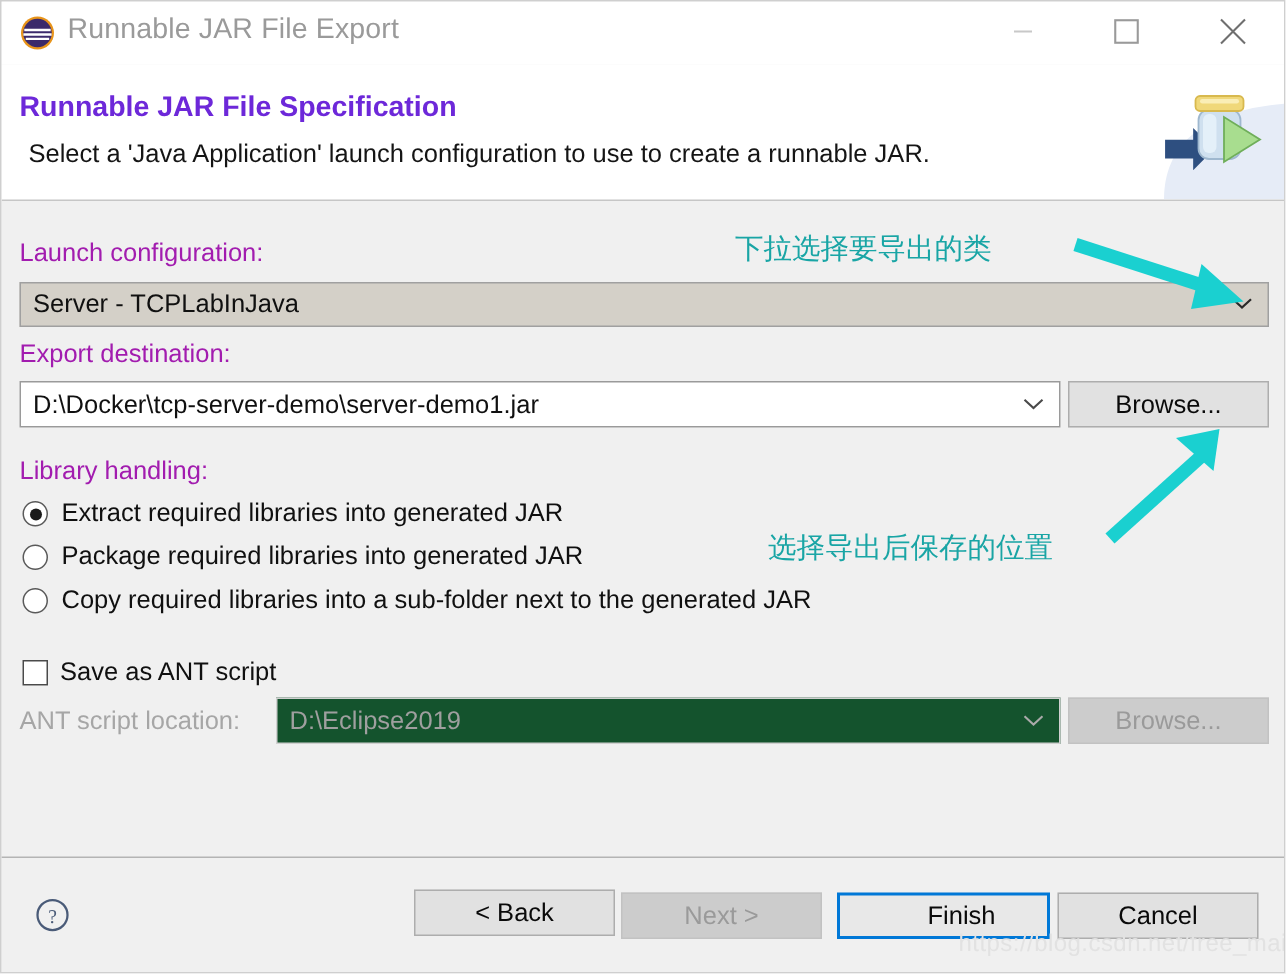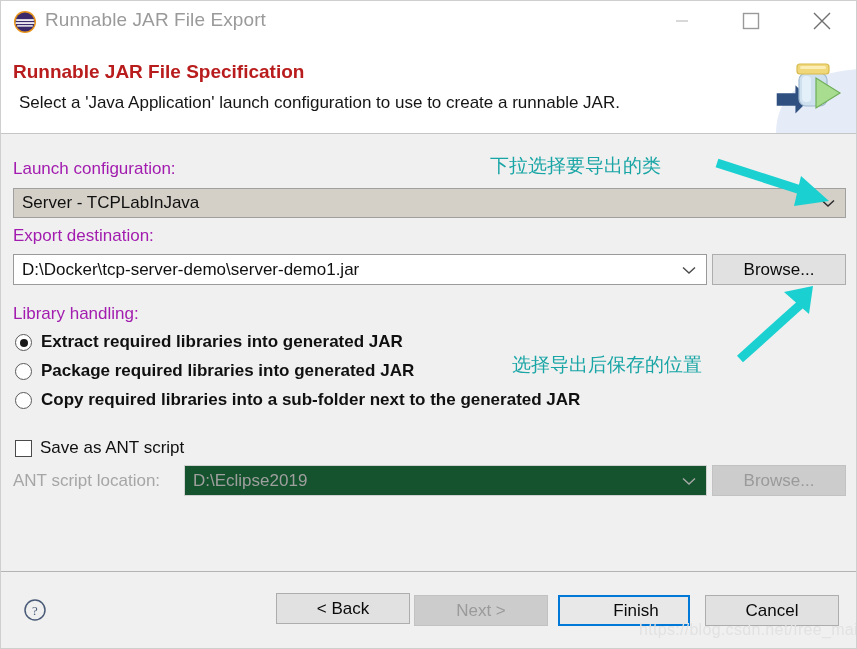--- a/index.html
+++ b/index.html
@@ -62,21 +62,21 @@
     background: #ffffff;
     border-bottom: 1px solid #c6c6c6;
     box-sizing: border-box;
     overflow: hidden;
   }
   .header-title {
     position: absolute;
     left: 12px; top: 18px;
     font-size: 19px;
     font-weight: bold;
-    color: #b91c1c;
+    color: #6d28d9;
     white-space: nowrap;
   }
   .header-sub {
     position: absolute;
     left: 18px; top: 50px;
     font-size: 17px;
     color: #151515;
     white-space: nowrap;
   }
   .header-graphic {
@@ -197,21 +197,20 @@
     width: 8px; height: 8px;
     border-radius: 50%;
     background: #1a1a1a;
   }
   .radio-label {
     position: absolute;
     left: 26px; top: 0;
     font-size: 17px;
     color: #101010;
     white-space: nowrap;
-    font-weight: bold;
   }
 
   
   .cbx {
     position: absolute;
     width: 17px; height: 17px;
     border: 1px solid #4a4a4a;
     background: #ffffff;
     box-sizing: border-box;
   }
@@ -356,21 +355,21 @@
 
   <div class="help-icon">
     <svg width="24" height="24" viewBox="0 0 24 24">
       <circle cx="12" cy="12" r="10" fill="none" stroke="#4a5b78" stroke-width="1.5"></circle>
       <text x="12" y="17" font-size="13" text-anchor="middle" fill="#4a5b78" font-family="Liberation Serif, serif">?</text>
     </svg>
   </div>
 
   <div class="btn" style="left:275px; top:592px; width:134px; height:31px;">&lt; Back</div>
   <div class="btn disabled" style="left:413px; top:594px; width:134px; height:31px;">Next &gt;</div>
-  <div class="btn default" style="left:557px; top:594px; width:132px; height:31px;padding-left:24px;">Finish</div>
+  <div class="btn default" style="left:557px; top:594px; width:142px; height:31px;padding-left:24px;">Finish</div>
   <div class="btn" style="left:704px; top:594px; width:134px; height:31px;">Cancel</div>
 
   <div class="anno" style="left:489px; top:152px;">下拉选择要导出的类</div>
   <div class="anno" style="left:511px; top:351px;">选择导出后保存的位置</div>
 
   <svg class="anno-svg" viewBox="0 0 857 649">
 
     <g>
       <path d="M716 162 L806 191" stroke="#1ad0d0" stroke-width="9" stroke-linecap="butt" fill="none"></path>
       <path d="M800 175 L828 200 L793 205 Z" fill="#1ad0d0"></path>

